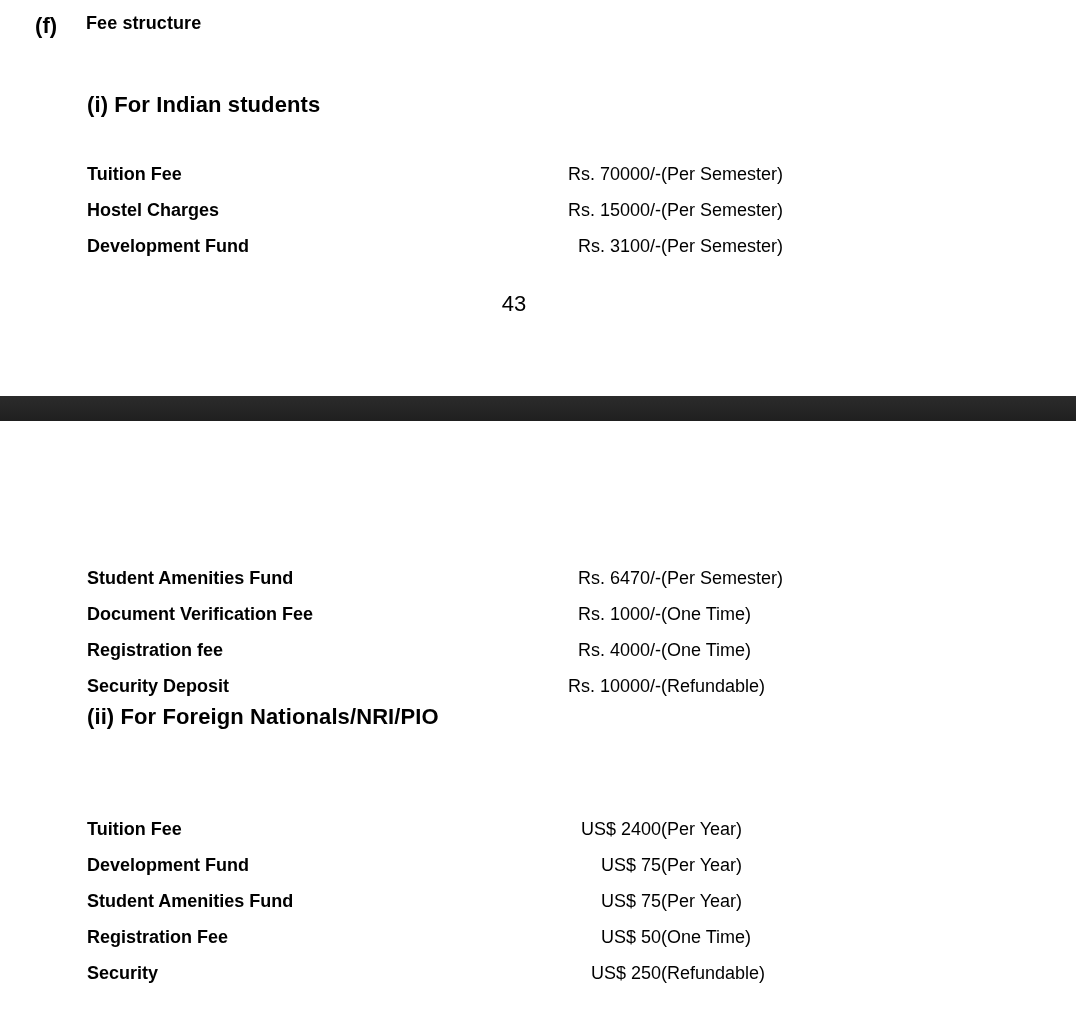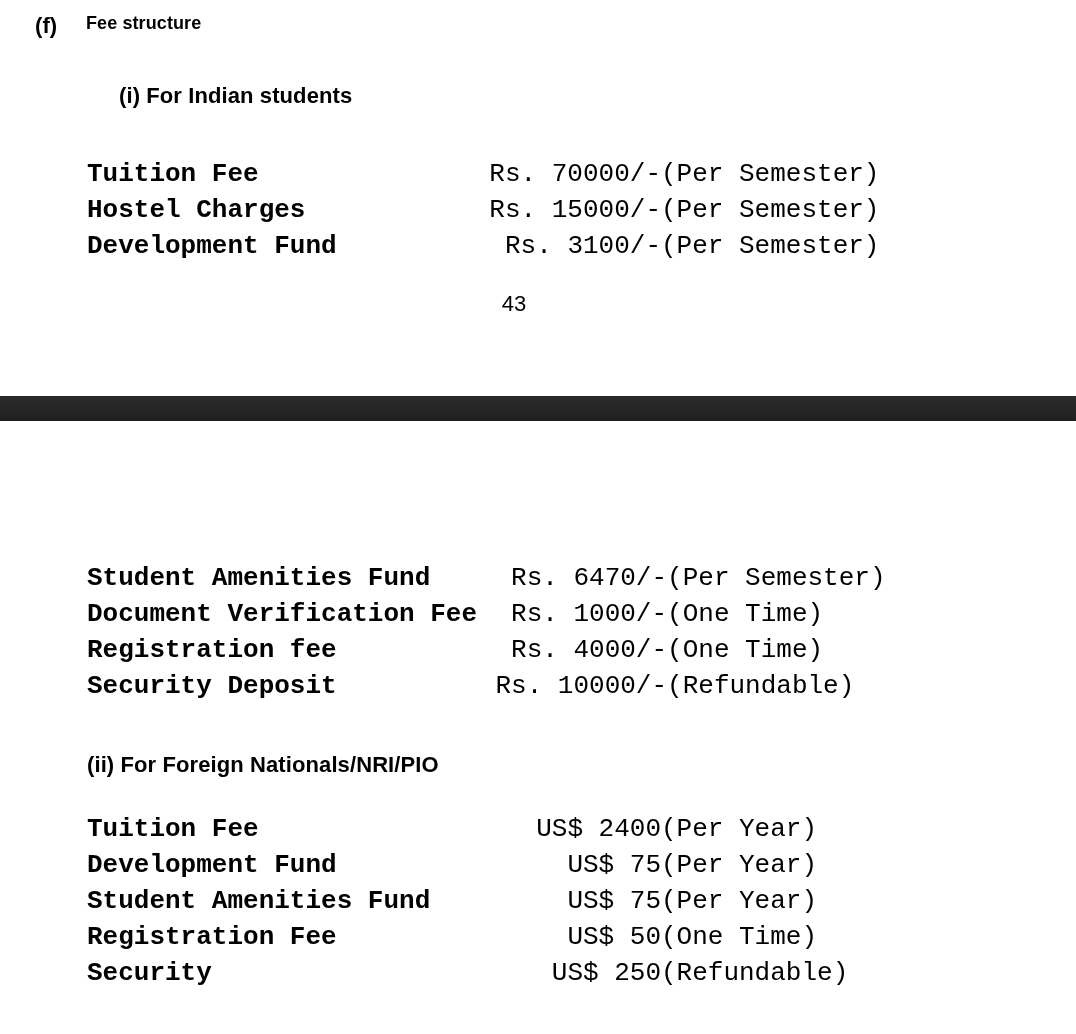--- a/index.html
+++ b/index.html
@@ -42,37 +42,36 @@
     font-weight: bold;
     letter-spacing: 0.1px;
   }
 
   .sub-heading {
     left: 87px;
     font-size: 22px;
     font-weight: bold;
     letter-spacing: 0.1px;
   }
-  .sub-heading-1 { top: 83px; margin-left: 32px; }
-  .sub-heading-2 { top: 752px; }
+  .sub-heading-1 { top: 92px; }
+  .sub-heading-2 { top: 704px; }
 
   
   .fee-table {
     position: absolute;
     left: 87px;
     border-collapse: collapse;
   }
   .fee-table td {
     padding: 0;
-    font-size: 26px;
+    font-size: 18px;
     line-height: 36px;
     height: 36px;
     vertical-align: top;
     white-space: nowrap;
-    font-family: Liberation Mono, monospace;
   }
   .fee-table td.col-label {
     font-weight: bold;
     width: 384px;
   }
   .fee-table td.col-amount {
     font-weight: normal;
     width: 190px;
     text-align: right;
   }

